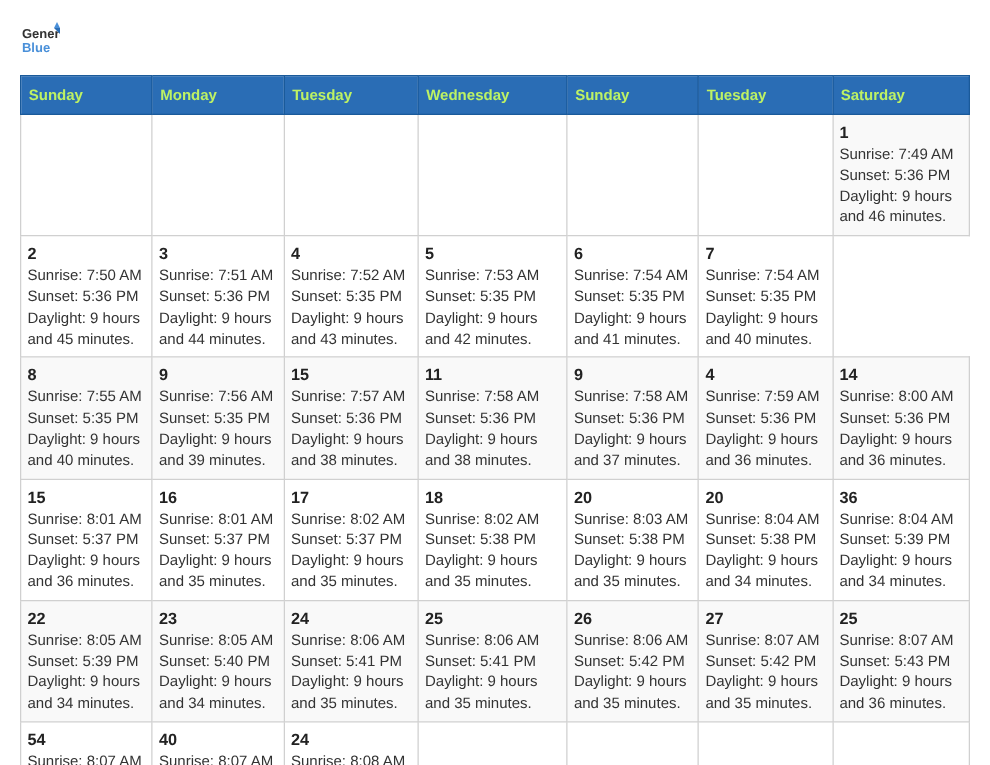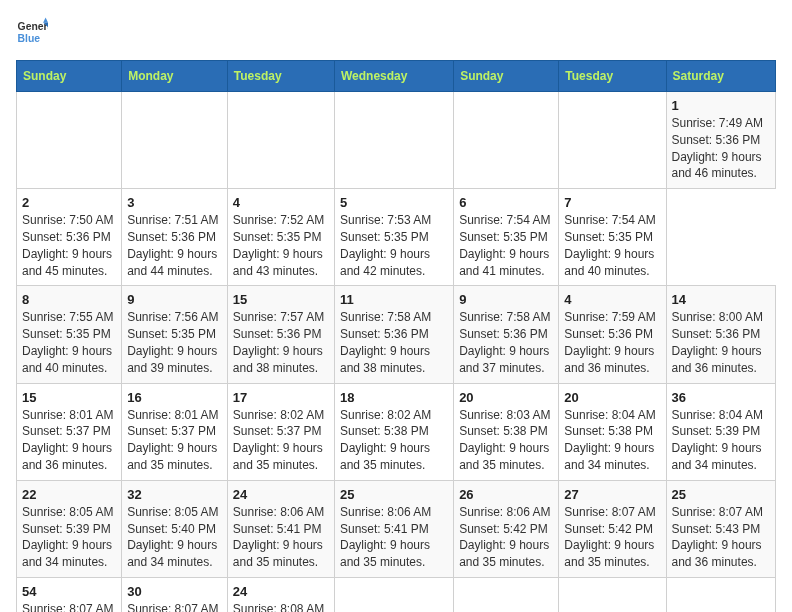--- a/index.html
+++ b/index.html
@@ -164,37 +164,37 @@
         <td><span class="day-num">20</span>
         <span class="day-info">Sunrise: 8:03 AM<br>Sunset: 5:38 PM<br>Daylight: 9 hours and 35 minutes.</span></td>
         <td><span class="day-num">20</span>
         <span class="day-info">Sunrise: 8:04 AM<br>Sunset: 5:38 PM<br>Daylight: 9 hours and 34 minutes.</span></td>
         <td><span class="day-num">36</span>
         <span class="day-info">Sunrise: 8:04 AM<br>Sunset: 5:39 PM<br>Daylight: 9 hours and 34 minutes.</span></td>
       </tr>
       <tr>
         <td><span class="day-num">22</span>
         <span class="day-info">Sunrise: 8:05 AM<br>Sunset: 5:39 PM<br>Daylight: 9 hours and 34 minutes.</span></td>
-        <td><span class="day-num">32</span>
+        <td><span class="day-num">23</span>
         <span class="day-info">Sunrise: 8:05 AM<br>Sunset: 5:40 PM<br>Daylight: 9 hours and 34 minutes.</span></td>
         <td><span class="day-num">24</span>
         <span class="day-info">Sunrise: 8:06 AM<br>Sunset: 5:41 PM<br>Daylight: 9 hours and 35 minutes.</span></td>
         <td><span class="day-num">25</span>
         <span class="day-info">Sunrise: 8:06 AM<br>Sunset: 5:41 PM<br>Daylight: 9 hours and 35 minutes.</span></td>
         <td><span class="day-num">26</span>
         <span class="day-info">Sunrise: 8:06 AM<br>Sunset: 5:42 PM<br>Daylight: 9 hours and 35 minutes.</span></td>
         <td><span class="day-num">27</span>
         <span class="day-info">Sunrise: 8:07 AM<br>Sunset: 5:42 PM<br>Daylight: 9 hours and 35 minutes.</span></td>
         <td><span class="day-num">25</span>
         <span class="day-info">Sunrise: 8:07 AM<br>Sunset: 5:43 PM<br>Daylight: 9 hours and 36 minutes.</span></td>
       </tr>
       <tr>
         <td><span class="day-num">54</span>
         <span class="day-info">Sunrise: 8:07 AM<br>Sunset: 5:44 PM<br>Daylight: 9 hours and 36 minutes.</span></td>
-        <td><span class="day-num">30</span>
+        <td><span class="day-num">40</span>
         <span class="day-info">Sunrise: 8:07 AM<br>Sunset: 5:44 PM<br>Daylight: 9 hours and 37 minutes.</span></td>
         <td><span class="day-num">24</span>
         <span class="day-info">Sunrise: 8:08 AM<br>Sunset: 5:45 PM<br>Daylight: 9 hours and 37 minutes.</span></td>
         <td class="empty-cell"></td>
         <td class="empty-cell"></td>
         <td class="empty-cell"></td>
         <td class="empty-cell"></td>
       </tr>
     </tbody>
 </table>

